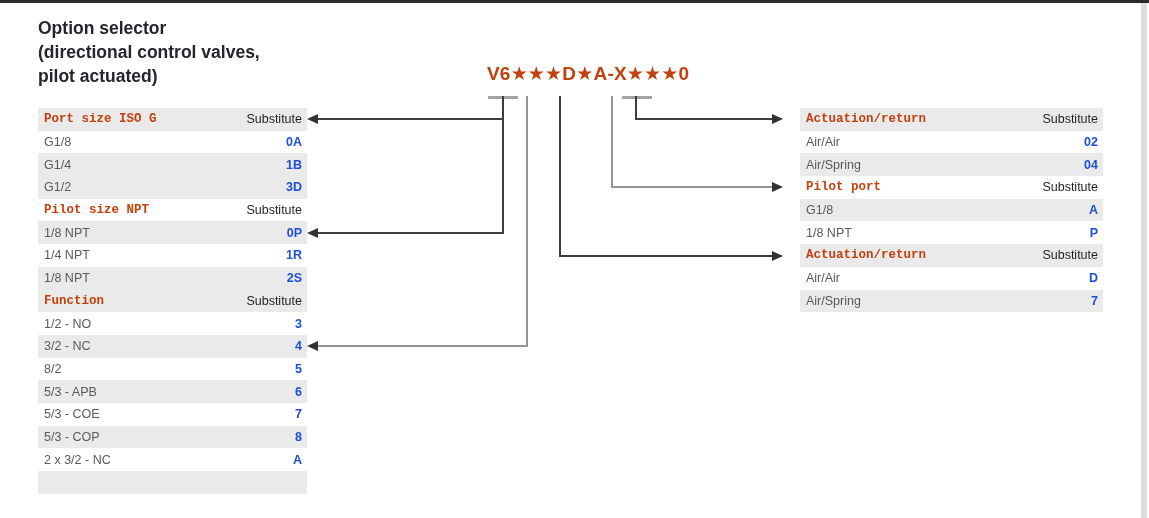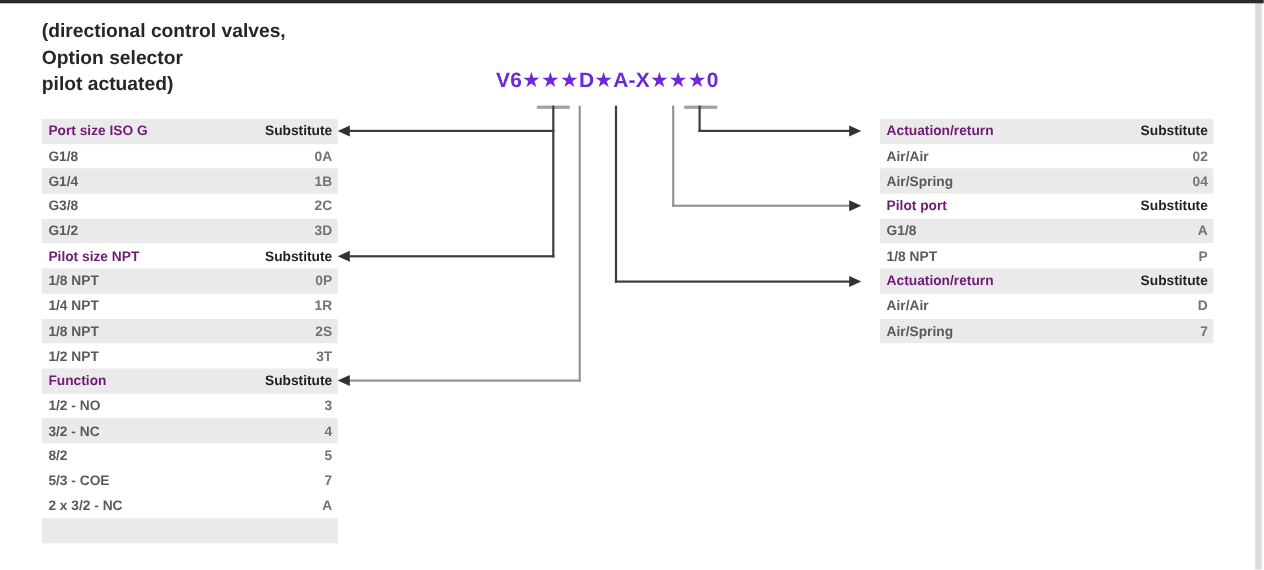--- a/index.html
+++ b/index.html
@@ -11,22 +11,22 @@
   
   .top-border{position:absolute;left:0;top:0;width:1149px;height:3px;background:#2a2a2a;z-index:9;}
   .right-edge{position:absolute;left:1141px;top:0;width:6px;height:518px;background:#dcdcdc;}
 
   
   .title{position:absolute;left:38px;top:16px;font-size:17.5px;font-weight:700;
          color:#24262b;line-height:24px;letter-spacing:0;}
   .title div{white-space:nowrap;}
 
   
-  .code{position:absolute;left:451px;top:62px;font-size:19px;font-weight:700;
-        color:#6d28d9;letter-spacing:0.2px;white-space:nowrap;}
+  .code{position:absolute;left:487px;top:62px;font-size:19px;font-weight:700;
+        color:#c2410c;letter-spacing:0.2px;white-space:nowrap;}
 
   
   .cap{position:absolute;height:3px;background:#a2a2a2;}
   .vline{position:absolute;width:2px;}
   .hline{position:absolute;height:2px;}
   .dark{background:#3d3d3d;}
   .gray{background:#949494;}
   .arrow-l{position:absolute;width:0;height:0;
     border-top:5px solid transparent;border-bottom:5px solid transparent;
     border-right:11px solid #323232;}
@@ -34,36 +34,36 @@
     border-top:5px solid transparent;border-bottom:5px solid transparent;
     border-left:11px solid #323232;}
 
   
   .tbl{position:absolute;top:108px;}
   #left-table{left:38px;width:269px;}
   #right-table{left:800px;width:303px;}
   .row{height:22.7px;display:flex;align-items:center;justify-content:space-between;
        font-size:12.5px;box-sizing:border-box;padding:0 5px 0 6px;}
   .row.stripe{background:#eaeaea;}
-  .row .lbl{color:#5a5a5a;font-weight:700;white-space:nowrap;}
-  .row .val{color:#737373;font-weight:700;white-space:nowrap;}
-  .row.hdr .lbl{color:#701a75;font-weight:600;}
-  .row.hdr .val{color:#1d2025;font-weight:700;}
+  .row .lbl{color:#5a5a5a;font-weight:400;white-space:nowrap;}
+  .row .val{color:#1d4ed8;font-weight:700;white-space:nowrap;}
+  .row.hdr .lbl{color:#c2410c;font-weight:600;font-family:Liberation Mono, monospace;}
+  .row.hdr .val{color:#1d2025;font-weight:400;}
   #left-table::after{content:"";display:block;height:22.7px;background:#eaeaea;}
 </style>
 </head>
 <body>
 
 <div id="page">
   <div class="right-edge"></div>
   <div class="top-border"></div>
 
   <div class="title">
+    <div>Option selector</div>
     <div>(directional control valves,</div>
-    <div>Option selector</div>
     <div>pilot actuated)</div>
   </div>
 
   <div class="code">V6★★★D★A-X★★★0</div>
 
   <div class="cap" style="left:488px;top:96px;width:30px;"></div>
   <div class="cap" style="left:622px;top:96px;width:30px;"></div>
 
   <div class="vline dark" style="left:502px;top:96px;height:138px;"></div>
   <div class="vline gray" style="left:526px;top:96px;height:251px;"></div>
@@ -92,67 +92,67 @@
         <span class="val">Substitute</span>
       </div>
       <div class="row">
         <span class="lbl">G1/8</span>
         <span class="val">0A</span>
       </div>
       <div class="row stripe">
         <span class="lbl">G1/4</span>
         <span class="val">1B</span>
       </div>
-      <div class="row">
-        <span class="lbl">G3/8</span>
-        <span class="val">2C</span>
-      </div>
       <div class="row stripe">
         <span class="lbl">G1/2</span>
         <span class="val">3D</span>
       </div>
       <div class="row hdr">
         <span class="lbl">Pilot size NPT</span>
         <span class="val">Substitute</span>
       </div>
       <div class="row stripe">
         <span class="lbl">1/8 NPT</span>
         <span class="val">0P</span>
       </div>
       <div class="row">
         <span class="lbl">1/4 NPT</span>
         <span class="val">1R</span>
       </div>
       <div class="row stripe">
         <span class="lbl">1/8 NPT</span>
         <span class="val">2S</span>
       </div>
-      <div class="row">
-        <span class="lbl">1/2 NPT</span>
-        <span class="val">3T</span>
-      </div>
       <div class="row stripe hdr">
         <span class="lbl">Function</span>
         <span class="val">Substitute</span>
       </div>
       <div class="row">
         <span class="lbl">1/2 - NO</span>
         <span class="val">3</span>
       </div>
       <div class="row stripe">
         <span class="lbl">3/2 - NC</span>
         <span class="val">4</span>
       </div>
       <div class="row">
         <span class="lbl">8/2</span>
         <span class="val">5</span>
       </div>
+      <div class="row stripe">
+        <span class="lbl">5/3 - APB</span>
+        <span class="val">6</span>
+      </div>
       <div class="row">
         <span class="lbl">5/3 - COE</span>
         <span class="val">7</span>
+      </div>
+      <div class="row stripe">
+        <span class="lbl">5/3 - COP</span>
+        <span class="val">8</span>
       </div>
       <div class="row">
         <span class="lbl">2 x 3/2 - NC</span>
         <span class="val">A</span>
       </div>
     </div>
   <div class="tbl" id="right-table">
       <div class="row stripe hdr">
         <span class="lbl">Actuation/return</span>
         <span class="val">Substitute</span>

